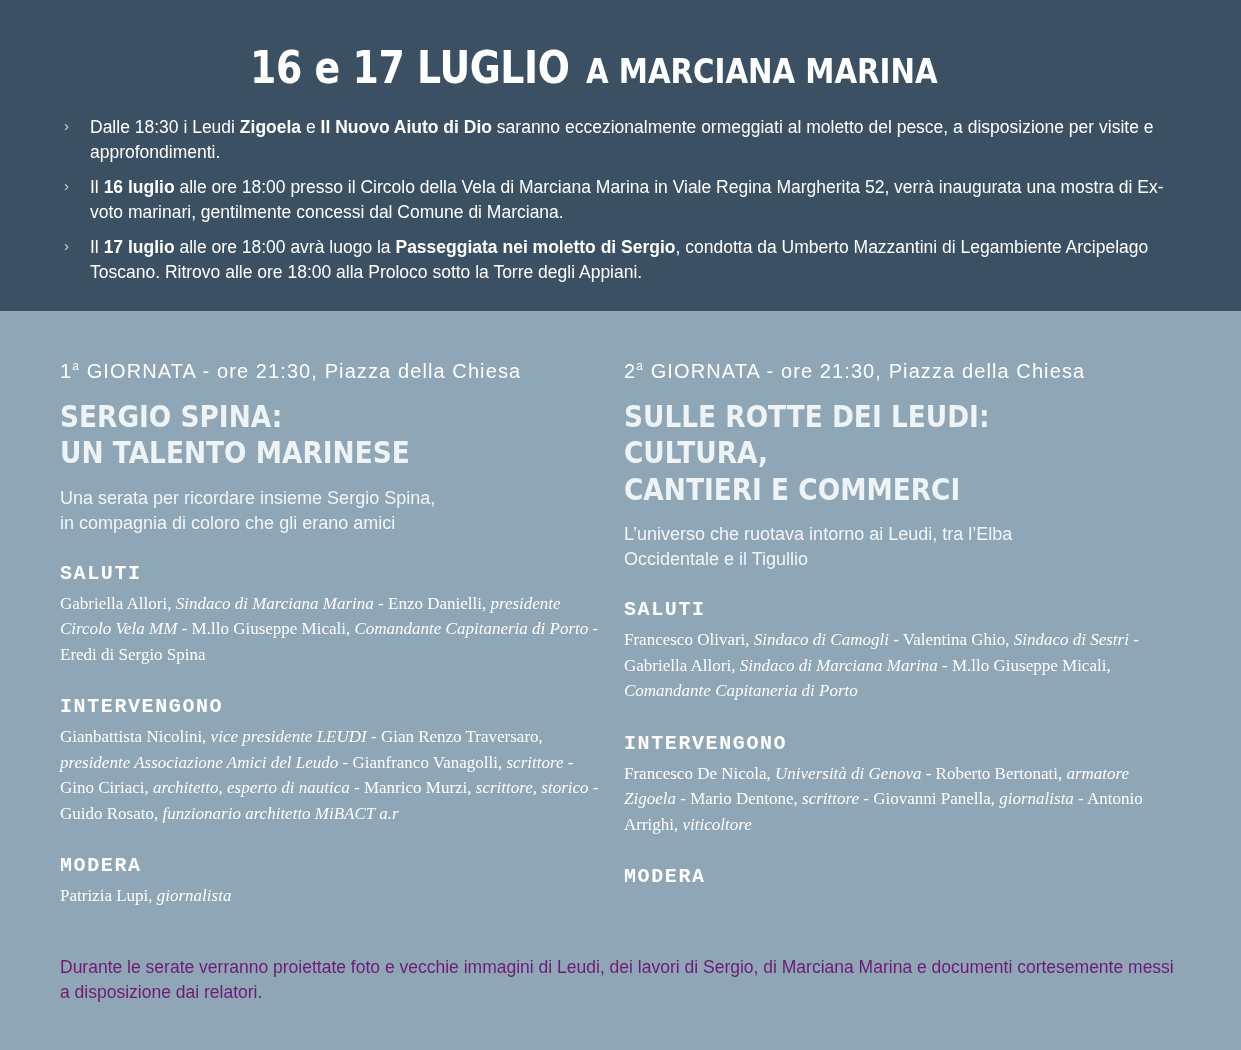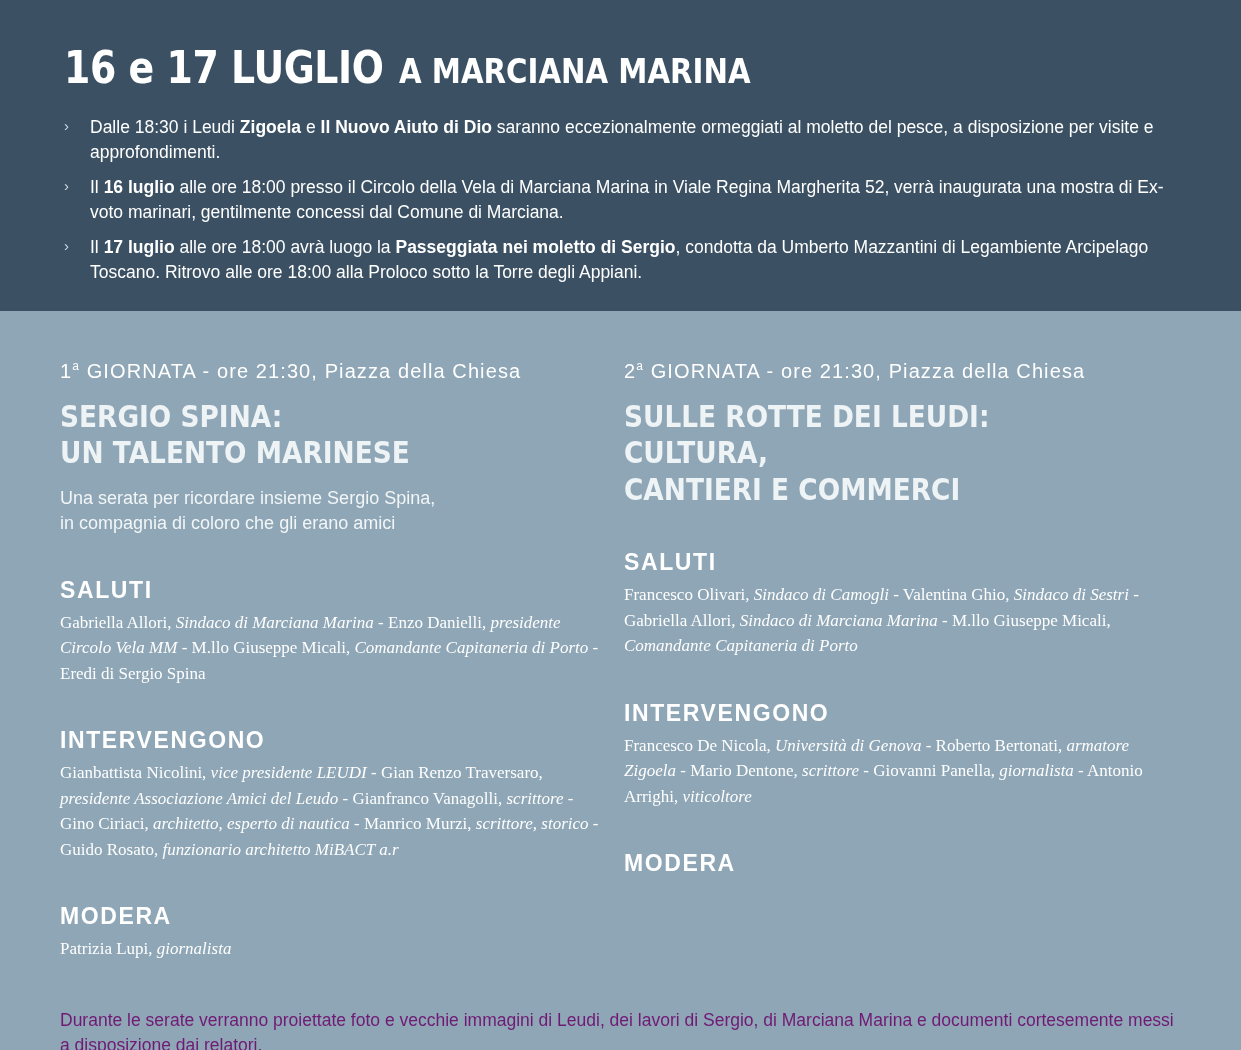--- a/index.html
+++ b/index.html
@@ -25,20 +25,21 @@
   .top-band {
     background: #3b5163;
     padding: 30px 60px 34px 60px;
     box-sizing: border-box;
     height: 311px;
   }
   .headline {
     display: flex;
     align-items: baseline;
     margin: 12px 0 22px 4px;
+    justify-content: center;
   }
   .headline .date {
     font-family: "DejaVu Sans", sans-serif;
     font-weight: bold;
     font-size: 44px;
     letter-spacing: -0.5px;
     transform: scaleX(0.86);
     transform-origin: left center;
     white-space: nowrap;
   }
@@ -106,27 +107,26 @@
   }
   .subtitle {
     font-size: 18px;
     line-height: 1.38;
     color: #f2f6f8;
     margin-bottom: 26px;
     white-space: pre-line;
     font-family: "Liberation Sans", sans-serif;
   }
   .sec-head {
-    font-family: Liberation Sans, sans-serif;
-    font-weight: bold;
-    font-size: 23px;
+    font-family: Liberation Mono, monospace;
+    font-weight: bold;
+    font-size: 20px;
     letter-spacing: 1.6px;
     color: #ffffff;
     margin-bottom: 6px;
-    margin-top: 41px;
   }
   .sec-body {
     font-family: "Liberation Serif", serif;
     font-size: 17px;
     line-height: 1.5;
     color: #ffffff;
     margin-bottom: 28px;
   }
   .sec-body i { font-style: italic; }
   .sec-body b { font-weight: normal; }
@@ -182,20 +182,22 @@
       <div class="sec-body"><b>Gianbattista Nicolini</b>, <i>vice presidente LEUDI</i> - <b>Gian Renzo Traversaro</b>, <i>presidente Associazione Amici del Leudo</i> - <b>Gianfranco Vanagolli</b>, <i>scrittore</i> - <b>Gino Ciriaci</b>, <i>architetto, esperto di nautica</i> - <b>Manrico Murzi</b>, <i>scrittore, storico</i> - <b>Guido Rosato</b>, <i>funzionario architetto MiBACT a.r</i></div>
 
       <div class="sec-head">MODERA</div>
       <div class="sec-body"><b>Patrizia Lupi</b>, <i>giornalista</i></div>
     </div>
 
     <div class="col">
       <div class="giornata">2<sup>a</sup> GIORNATA - ore 21:30, Piazza della Chiesa</div>
       <div class="talk-title">SULLE ROTTE DEI LEUDI: CULTURA,
 CANTIERI E COMMERCI</div>
+      <div class="subtitle">L’universo che ruotava intorno ai Leudi, tra l’Elba
+Occidentale e il Tigullio</div>
 
       <div class="sec-head">SALUTI</div>
       <div class="sec-body"><b>Francesco Olivari</b>, <i>Sindaco di Camogli</i> - <b>Valentina Ghio</b>, <i>Sindaco di Sestri</i> - <b>Gabriella Allori</b>, <i>Sindaco di Marciana Marina</i> - <b>M.llo Giuseppe Micali</b>, <i>Comandante Capitaneria di Porto</i></div>
 
       <div class="sec-head">INTERVENGONO</div>
       <div class="sec-body"><b>Francesco De Nicola</b>, <i>Università di Genova</i> - <b>Roberto Bertonati</b>, <i>armatore Zigoela</i> - <b>Mario Dentone</b>, <i>scrittore</i> - <b>Giovanni Panella</b>, <i>giornalista</i> - <b>Antonio Arrighi</b>, <i>viticoltore</i></div>
 
       <div class="sec-head">MODERA</div>
     </div>
 

